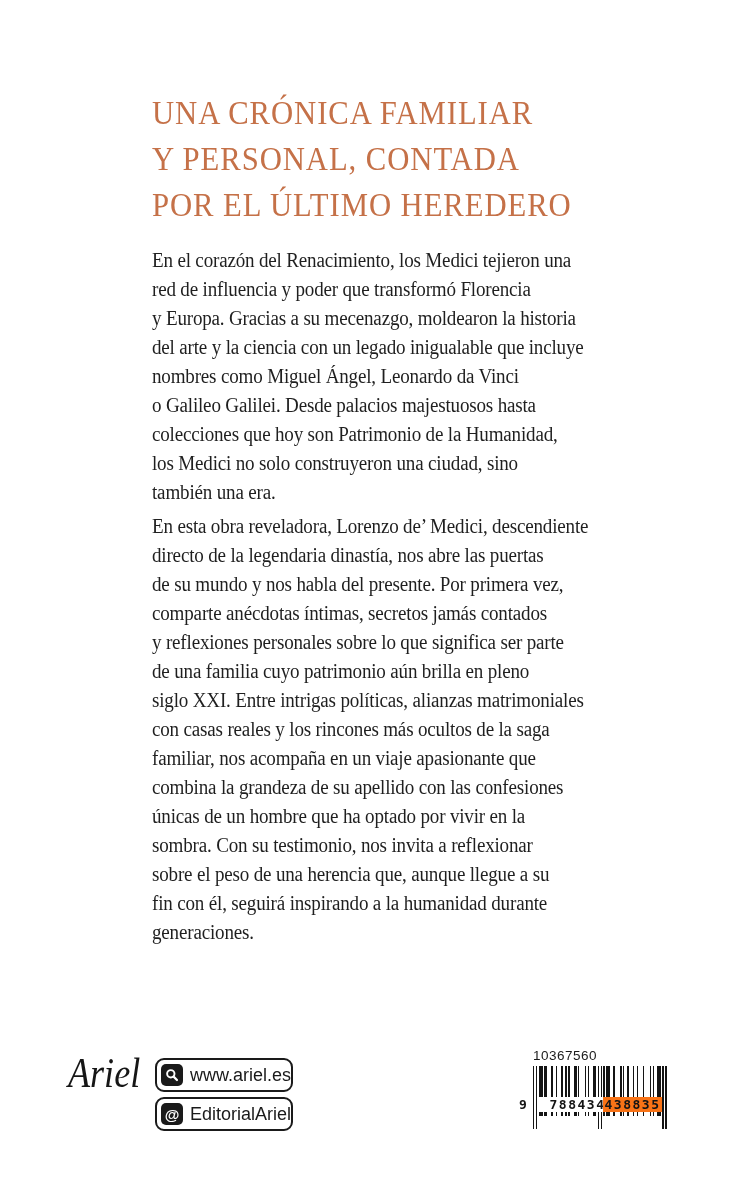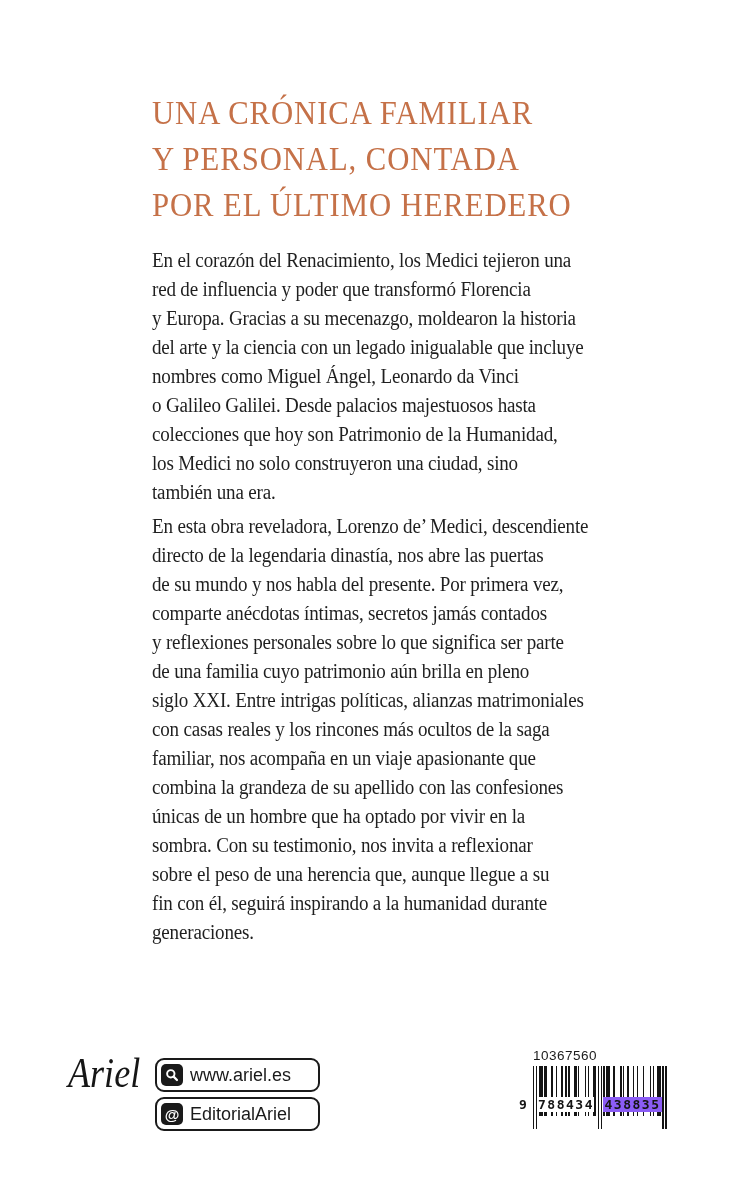--- a/index.html
+++ b/index.html
@@ -60,21 +60,21 @@
     gap: 5px;
   }
   .badge {
     display: flex;
     align-items: center;
     gap: 7px;
     border: 2px solid #1a1a1a;
     border-radius: 9px;
     background: #ffffff;
     height: 26px;
-    padding: 2px 27px 2px 4px;
+    padding: 2px 0 2px 4px;
     width: max-content;
   }
   .badge-icon {
     width: 22px;
     height: 22px;
     background: #1a1a1a;
     border-radius: 5px;
     display: flex;
     align-items: center;
     justify-content: center;
@@ -119,22 +119,22 @@
     left: 0;
     width: 134px;
     height: 15px;
     font-family: "DejaVu Sans Mono", "Liberation Mono", monospace;
     font-size: 13px;
     font-weight: bold;
     color: #141414;
   }
   .ean-digits span { position: absolute; top: 0; text-align: center; }
   .ean-first { left: -16px; width: 12px; background: #ffffff; }
-  .ean-g1 { left: 5px; width: 56px; background: #ffffff; letter-spacing: 1.5px; }
-  .ean-g2 { left: 70px; width: 59px; background: #8b5cf6; letter-spacing: 1.5px; }
+  .ean-g1 { left: 5px; width: 79px; background: #ffffff; letter-spacing: 1.5px; }
+  .ean-g2 { left: 70px; width: 59px; background: #f97316; letter-spacing: 1.5px; }
 </style>
 </head>
 <body>
 
 <div class="page">
 
   <div class="headline">UNA CRÓNICA FAMILIAR
 Y PERSONAL, CONTADA
 POR EL ÚLTIMO HEREDERO</div>
 

